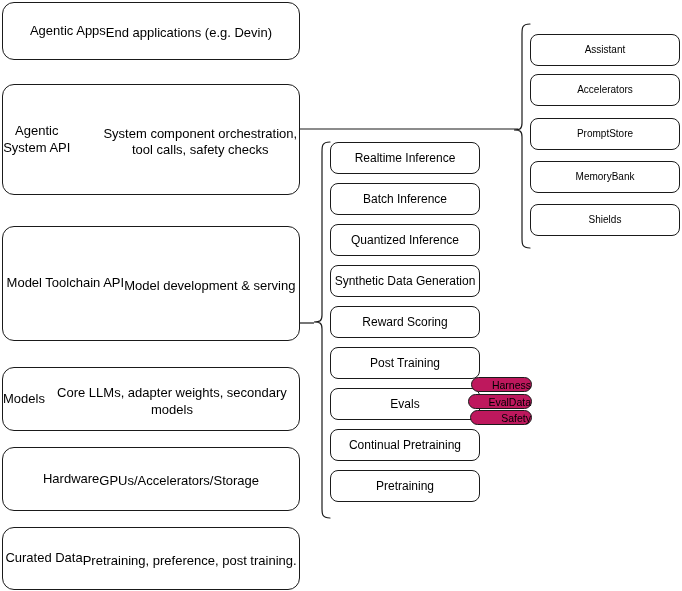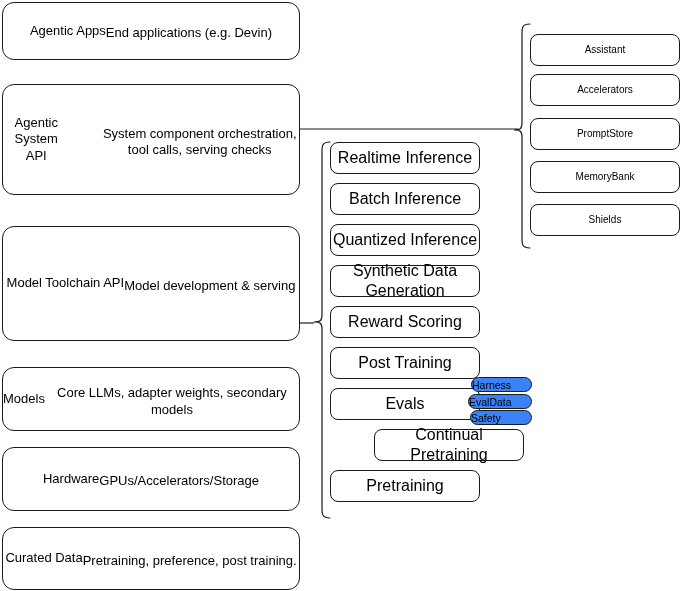--- a/index.html
+++ b/index.html
@@ -48,43 +48,43 @@
     color: #000;
     margin-top: 5px;
   }
 
   
   .cap {
     left: 330px;
     width: 150px;
     height: 32px;
     border-radius: 8px;
-    font-size: 16px;
+    font-size: 12px;
   }
 
   
   .comp {
     left: 530px;
     width: 150px;
     height: 32px;
     border-radius: 8px;
     font-size: 10px;
   }
 
   
   .badge {
     position: absolute;
     box-sizing: border-box;
     border: 1px solid #1a1a1a;
-    background: #3b82f6;
+    background: #be185d;
     border-radius: 999px;
     height: 15px;
     display: flex;
     align-items: center;
-    justify-content: flex-start;
+    justify-content: flex-end;
     font-size: 10.5px;
     color: #000;
     z-index: 5;
     white-space: nowrap;
   }
 
   
   .conn {
     position: absolute;
     pointer-events: none;
@@ -96,21 +96,21 @@
 
 <div id="canvas">
 
   <div class="node layer" style="top:2px;  height:58px;">
     <div class="title">Agentic Apps</div>
     <div class="sub">End applications (e.g. Devin)</div>
   </div>
 
   <div class="node layer" style="top:84px; height:111px;gap:31px;">
     <div class="title">Agentic System API</div>
-    <div class="sub">System component orchestration, tool calls, serving checks</div>
+    <div class="sub">System component orchestration, tool calls, safety checks</div>
   </div>
 
   <div class="node layer" style="top:226px; height:115px;">
     <div class="title">Model Toolchain API</div>
     <div class="sub">Model development &amp; serving</div>
   </div>
 
   <div class="node layer" style="top:367px; height:64px;">
     <div class="title">Models</div>
     <div class="sub">Core LLMs, adapter weights, secondary models</div>
@@ -166,21 +166,21 @@
   </div>
   <div class="node cap" style="top:306px;">
     <span>Reward Scoring</span>
   </div>
   <div class="node cap" style="top:347px;">
     <span>Post Training</span>
   </div>
   <div class="node cap" style="top:388px;">
     <span>Evals</span>
   </div>
-  <div class="node cap" style="top:429px;margin-left:44px;">
+  <div class="node cap" style="top:429px;">
     <span>Continual Pretraining</span>
   </div>
   <div class="node cap" style="top:470px;">
     <span>Pretraining</span>
   </div>
 
   <div class="badge" style="left:471px; top:377px; width:61px;">
     <span>Harness</span>
   </div>
   <div class="badge" style="left:468px; top:394px; width:64px;">

